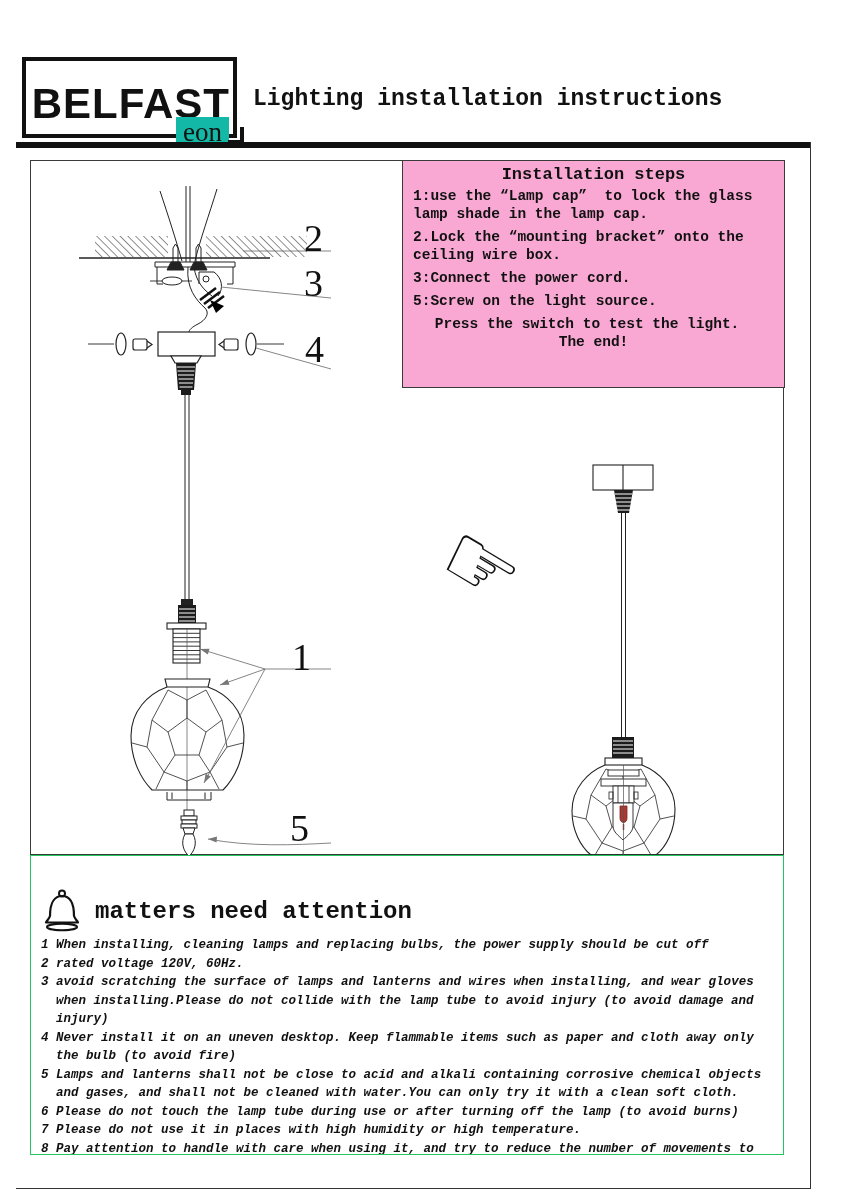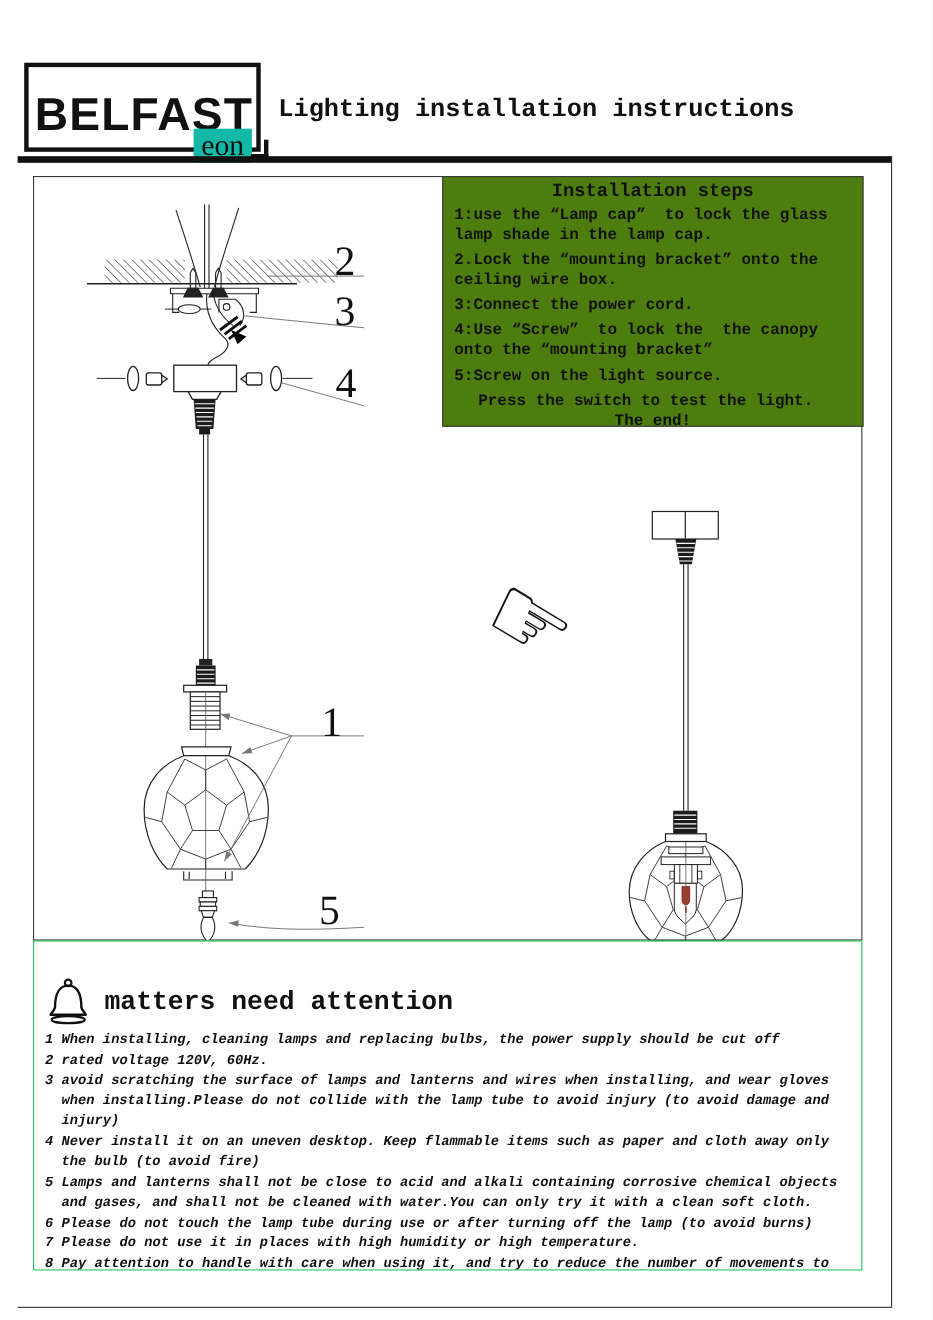--- a/index.html
+++ b/index.html
@@ -14,21 +14,21 @@
   .logo-hook{position:absolute;left:228px;top:127px;width:12px;height:13px;
              border-right:4px solid #111;border-bottom:3px solid #111;}
   .pg-title{position:absolute;left:253px;top:86px;font-size:23px;font-weight:bold;white-space:nowrap;}
   .hdr-bar{position:absolute;left:16px;top:142px;width:795px;height:6px;background:#111;}
   .rt-border{position:absolute;left:810px;top:142px;height:1046px;width:0;border-left:1.5px solid #333;}
   .bt-border{position:absolute;left:16px;top:1188px;width:795px;height:0;border-top:1.5px solid #333;}
   
   .main-box{position:absolute;left:30px;top:160px;width:754px;height:695px;border:1px solid #3a3a3a;box-sizing:border-box;}
   .att-box{position:absolute;left:30px;top:855px;width:754px;height:300px;border:1px solid #22c55e;box-sizing:border-box;overflow:hidden;}
   .steps-box{position:absolute;left:402px;top:160px;width:383px;height:228px;border:1px solid #3a3a3a;
-             box-sizing:border-box;background:#4d7c0f;padding:3px 10px;overflow:hidden;}
+             box-sizing:border-box;background:#f9a8d4;padding:3px 10px;overflow:hidden;}
   .steps-title{text-align:center;font-size:17px;font-weight:bold;margin:1px 0 3px 0;}
   .step{font-size:14.5px;font-weight:bold;line-height:18px;margin:0 0 5px 0;white-space:pre-wrap;}
   .steps-note{font-size:14.5px;font-weight:bold;line-height:18px;padding-left:2.5ch;margin-top:1px;}
   .steps-end{font-size:14.5px;font-weight:bold;line-height:18px;text-align:center;}
   
   .dsvg{position:absolute;left:30px;top:160px;}
   .plabel{position:absolute;font-family:"Liberation Serif","DejaVu Serif",serif;font-size:38px;color:#111;line-height:1;}
   .hand{position:absolute;left:443px;top:523px;font-family:"DejaVu Sans",sans-serif;
         font-size:86px;color:#111;transform:rotate(31deg);line-height:1;}
   
@@ -198,21 +198,20 @@
   <div class="steps-box">
     <div class="steps-title">Installation steps</div>
     <div>
 
         <div class="step">1:use the “Lamp cap”  to lock the glass lamp shade in the lamp cap.</div>
 
         <div class="step">2.Lock the “mounting bracket” onto the ceiling wire box.</div>
 
         <div class="step">3:Connect the power cord.</div>
 
-        <div class="step">4:Use “Screw”  to lock the  the canopy onto the “mounting bracket”</div>
 
         <div class="step">5:Screw on the light source.</div>
       </div>
     <div class="steps-note">Press the switch to test the light.</div>
     <div class="steps-end">The end!</div>
   </div>
 
   <div class="att-box">
     <svg class="bell" width="38" height="44" viewBox="0 0 38 44">
       <circle cx="19" cy="5.5" r="3" fill="none" stroke="#111" stroke-width="2"></circle>

